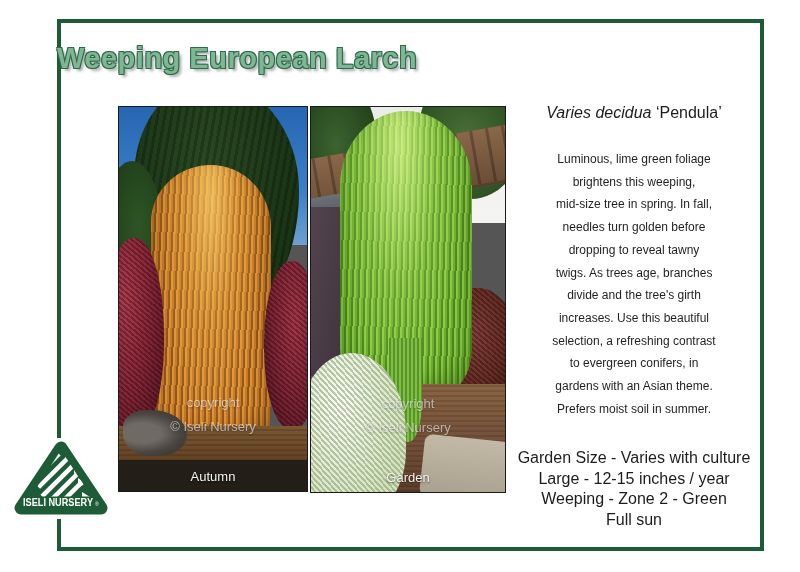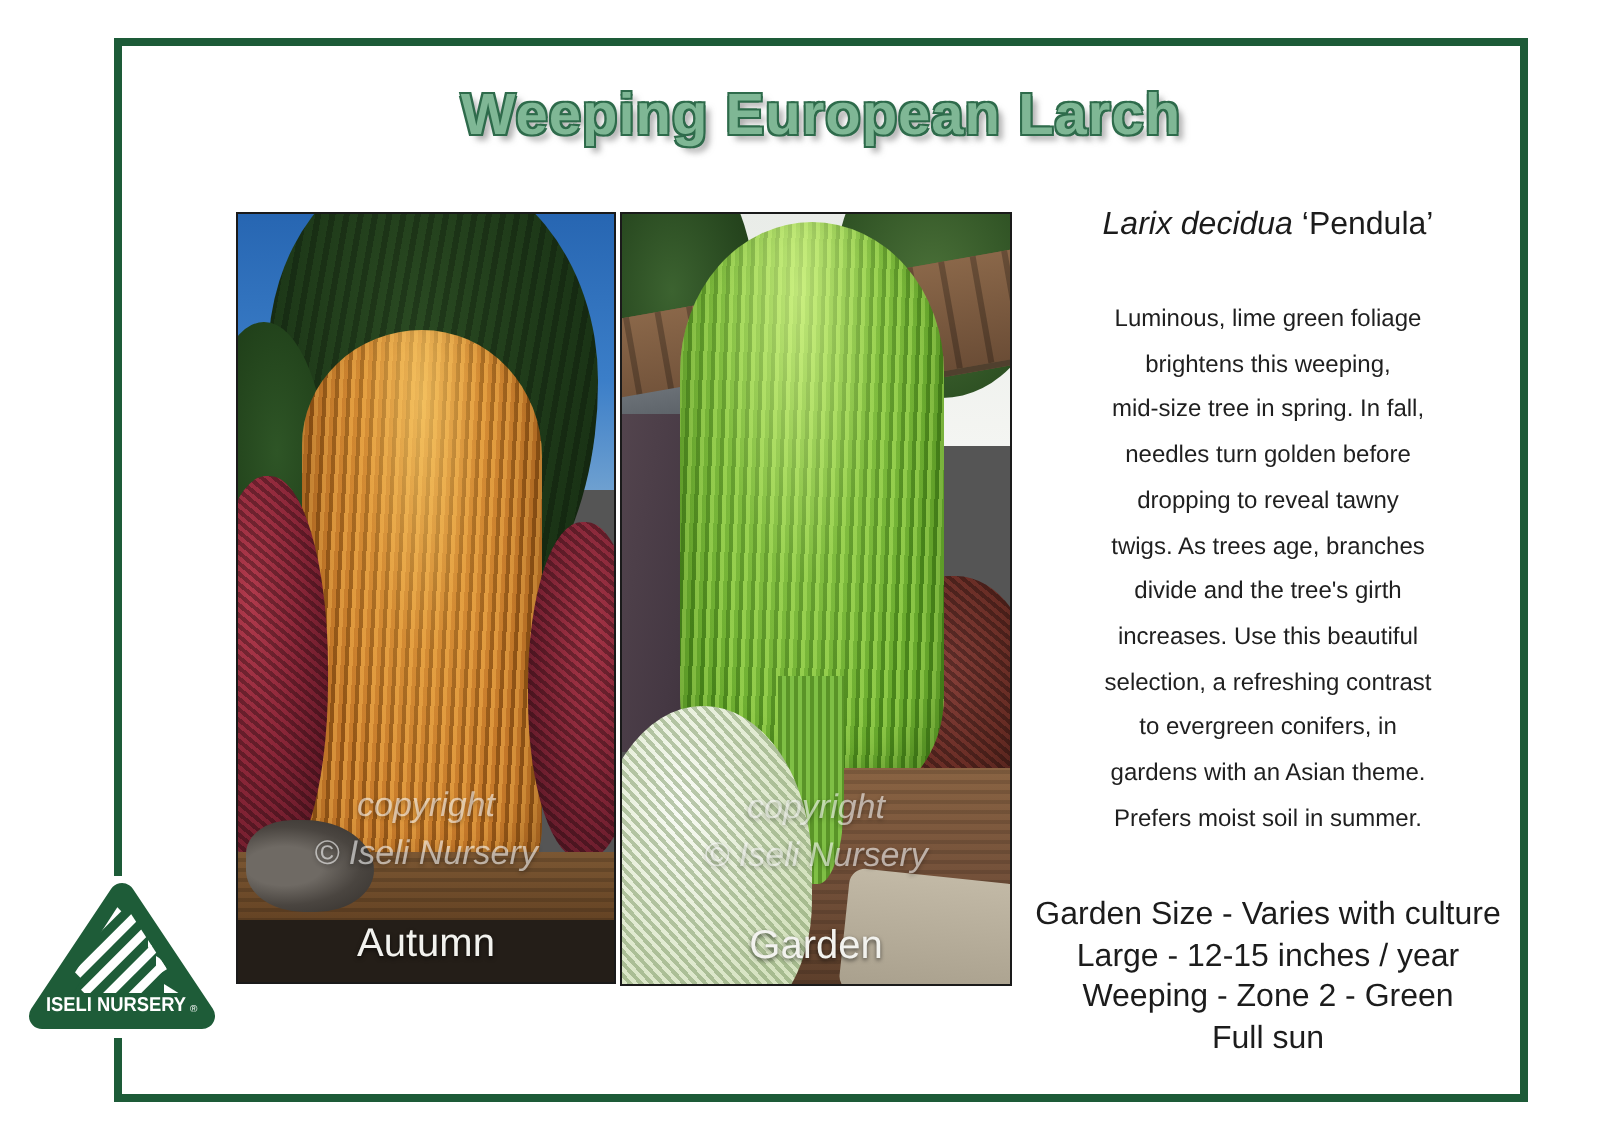--- a/index.html
+++ b/index.html
@@ -4,21 +4,21 @@
 <style>
   html,body{margin:0;padding:0;}
   body{width:800px;height:572px;background:#ffffff;position:relative;overflow:hidden;
        font-family:"Liberation Sans",sans-serif;}
 
   
   .frame{position:absolute;left:57px;top:19px;width:707px;height:532px;
          border:4px solid #1d5b38;box-sizing:border-box;background:#ffffff;}
 
   
-  .title{position:absolute;left:57px;top:42px;width:707px;text-align:center;
+  .title{position:absolute;left:57px;top:42px;width:707px;
          font-size:29px;font-weight:bold;letter-spacing:.5px;color:#7fb795;
          text-shadow:-1px -1px 0 #2e6b4b,1px -1px 0 #2e6b4b,-1px 1px 0 #2e6b4b,
                      1px 1px 0 #2e6b4b,3px 3px 3px rgba(115,115,115,.6);}
 
   
   .photo{position:absolute;top:106px;border:1px solid #1a1a1a;box-sizing:border-box;
          overflow:hidden;background:#555;}
   .photo-autumn{left:118px;width:190px;height:386px;}
   .photo-spring{left:310px;width:196px;height:387px;}
   .photo *{position:absolute;}
@@ -83,22 +83,22 @@
       background:linear-gradient(180deg,#c2b9a6,#a89f8c);}
   .s-tail{left:40%;top:60%;width:17%;height:27%;border-radius:0 0 40% 40%;
       background:repeating-linear-gradient(90deg,#5a9428 0 2px,#7fbf45 2px 4px);}
   .s-juniper{left:-7%;bottom:-6%;width:56%;height:42%;border-radius:50% 50% 40% 40%;
       background-color:#dfe9cd;
       background-image:repeating-linear-gradient(48deg,rgba(110,140,85,.45) 0 2px,rgba(255,255,255,0) 2px 4px),
       radial-gradient(ellipse at 40% 30%,rgba(255,255,255,.8),rgba(190,210,160,.3) 70%);}
 
   
   .watermark{left:0;right:0;top:74%;text-align:center;color:rgba(255,255,255,.58);
-      font-size:17px;line-height:24px;text-shadow:0 1px 2px rgba(0,0,0,.3);font-style:italic;}
-  .caption{left:0;right:0;bottom:7px;text-align:center;color:#f2f2ee;font-size:20px;
+      font-size:13px;line-height:24px;text-shadow:0 1px 2px rgba(0,0,0,.3);}
+  .caption{left:0;right:0;bottom:7px;text-align:center;color:#f2f2ee;font-size:13px;
       text-shadow:0 1px 2px rgba(0,0,0,.6);}
 
   
   .info-col{position:absolute;left:506px;top:104px;width:256px;text-align:center;color:#1c1c1c;}
   .species{font-size:16px;}
   .species .latin{font-style:italic;}
   .description{margin-top:26px;font-size:12px;line-height:22.7px;white-space:pre-line;color:#1f1f1f;}
   .details{margin-top:28px;font-size:16px;line-height:20.5px;white-space:pre-line;color:#1c1c1c;}
 
   
@@ -146,21 +146,21 @@
   <div class="s-juniper"></div>
   <div class="watermark">
     <div style="position:static;">copyright</div>
     <div style="position:static;">© Iseli Nursery</div>
   </div>
   <div class="caption">Garden</div>
 </div>
 
 <div class="info-col">
   <div class="species">
-    <span class="latin">Larix decidua</span><span> ‘Pendula’</span>
+    <span class="latin">Varies decidua</span><span> ‘Pendula’</span>
   </div>
   <div class="description">Luminous, lime green foliage
 brightens this weeping,
 mid-size tree in spring. In fall,
 needles turn golden before
 dropping to reveal tawny
 twigs. As trees age, branches
 divide and the tree's girth
 increases. Use this beautiful
 selection, a refreshing contrast

